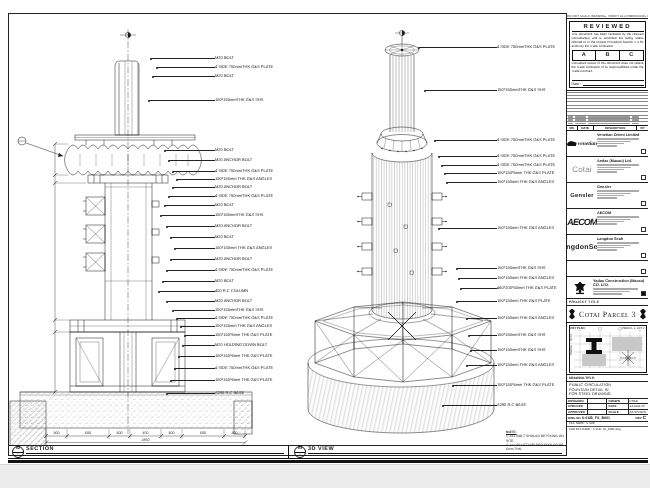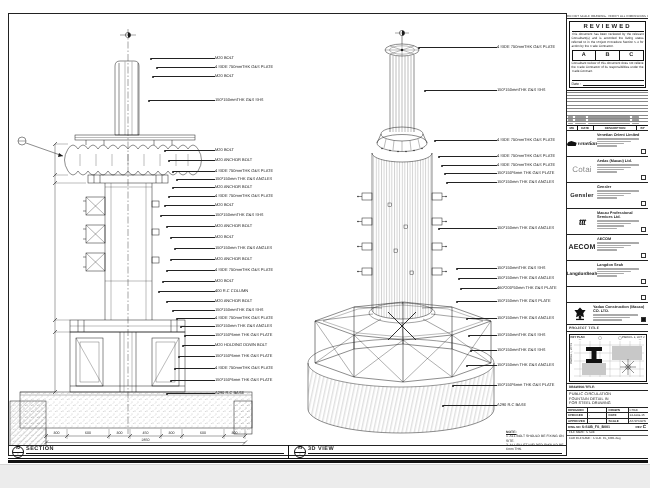--- a/index.html
+++ b/index.html
@@ -756,31 +756,20 @@
           <span class="cinfo">
             <span class="cname">Gensler</span>
             <span class="smudge s1"></span>
             <span class="smudge s2"></span>
             <span class="smudge s3"></span>
             <span class="smudge s4"></span>
           </span>
           <span class="cbx"></span>
         </div>
 
-        <div class="consultant">
-          <span class="clogo">ttt</span>
-          <span class="cinfo">
-            <span class="cname">Macau Professional Services Ltd.</span>
-            <span class="smudge s1"></span>
-            <span class="smudge s2"></span>
-            <span class="smudge s3"></span>
-            <span class="smudge s4"></span>
-          </span>
-          <span class="cbx"></span>
-        </div>
 
         <div class="consultant">
           <span class="clogo">AECOM</span>
           <span class="cinfo">
             <span class="cname">AECOM</span>
             <span class="smudge s1"></span>
             <span class="smudge s2"></span>
             <span class="smudge s3"></span>
             <span class="smudge s4"></span>
           </span>
@@ -815,20 +804,25 @@
         <span class="cname">Yadao Construction (Macau) CO. LTD.</span>
         <span class="smudge s1"></span>
           <span class="smudge s2"></span>
           <span class="smudge s3"></span>
       </span>
       <span class="cbx filled"></span>
     </div>
 
     <div class="tb-project-label">PROJECT TITLE</div>
 
+    <div class="tb-banner">
+      <span class="orn"></span>
+      <span class="pname">Cotai Parcel 3</span>
+      <span class="orn"></span>
+    </div>
 
     <div class="tb-keyplan">
       <div class="kpbox">
         <svg viewBox="0 0 76 46" preserveAspectRatio="none">
           <g stroke="#999" stroke-width="0.3">
             <line x1="10" y1="6" x2="10" y2="42"></line>
               <line x1="20" y1="6" x2="20" y2="42"></line>
             <line x1="30" y1="6" x2="30" y2="42"></line>
               <line x1="40" y1="6" x2="40" y2="42"></line>
             <line x1="50" y1="6" x2="50" y2="42"></line>

